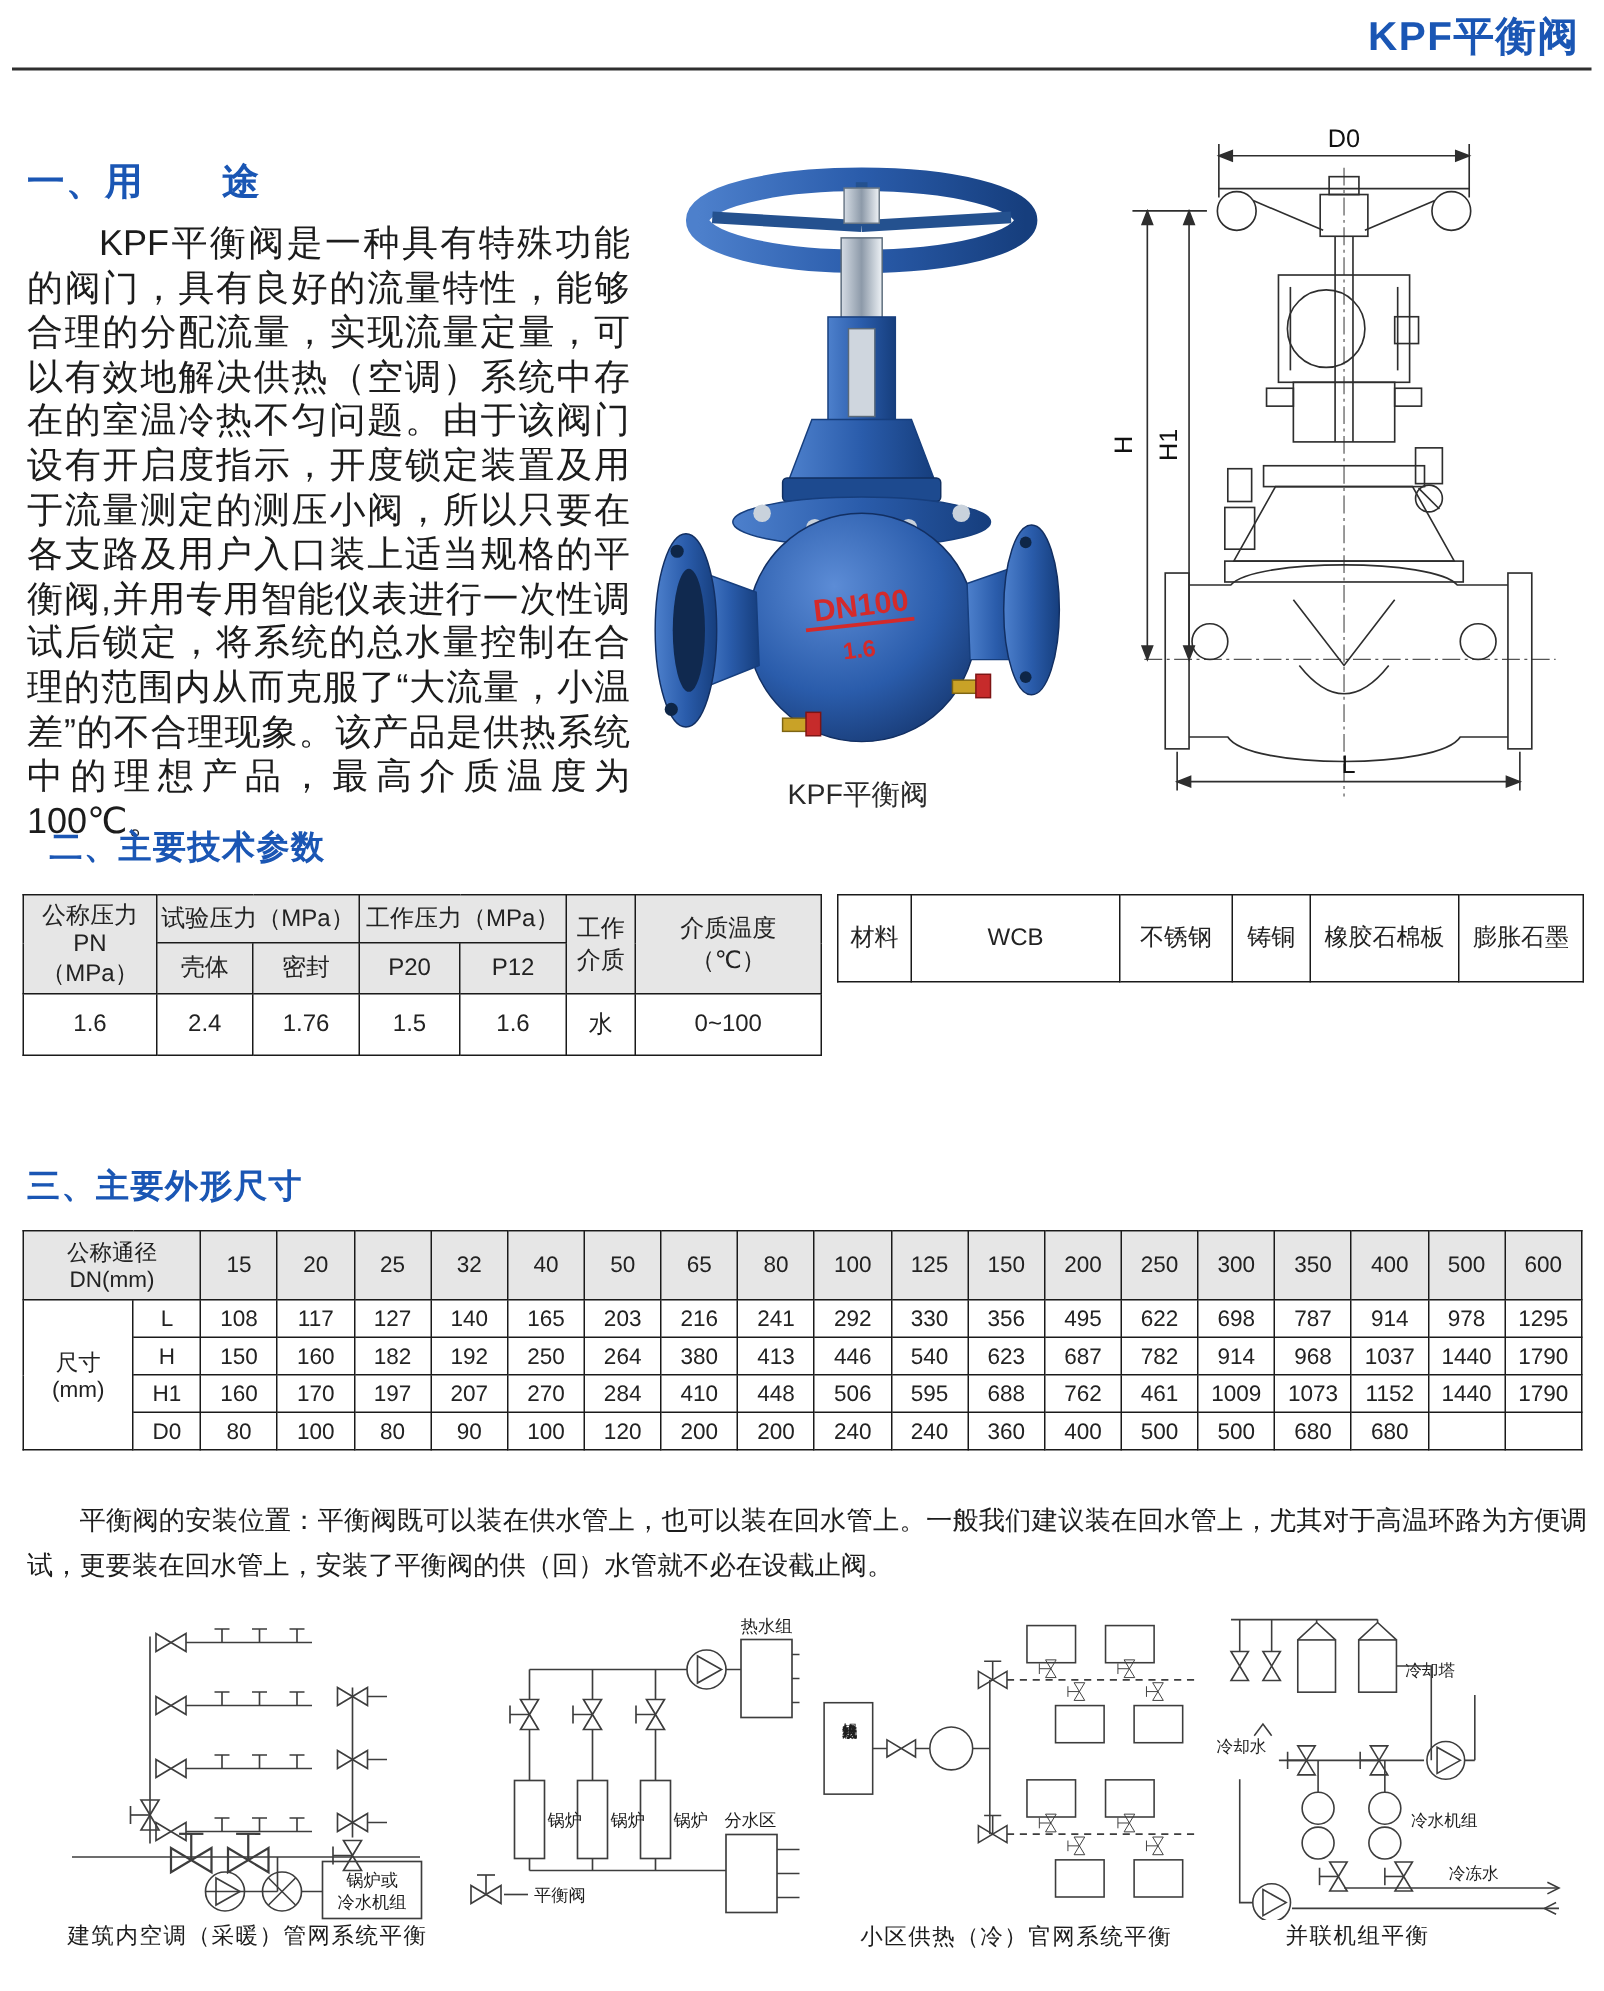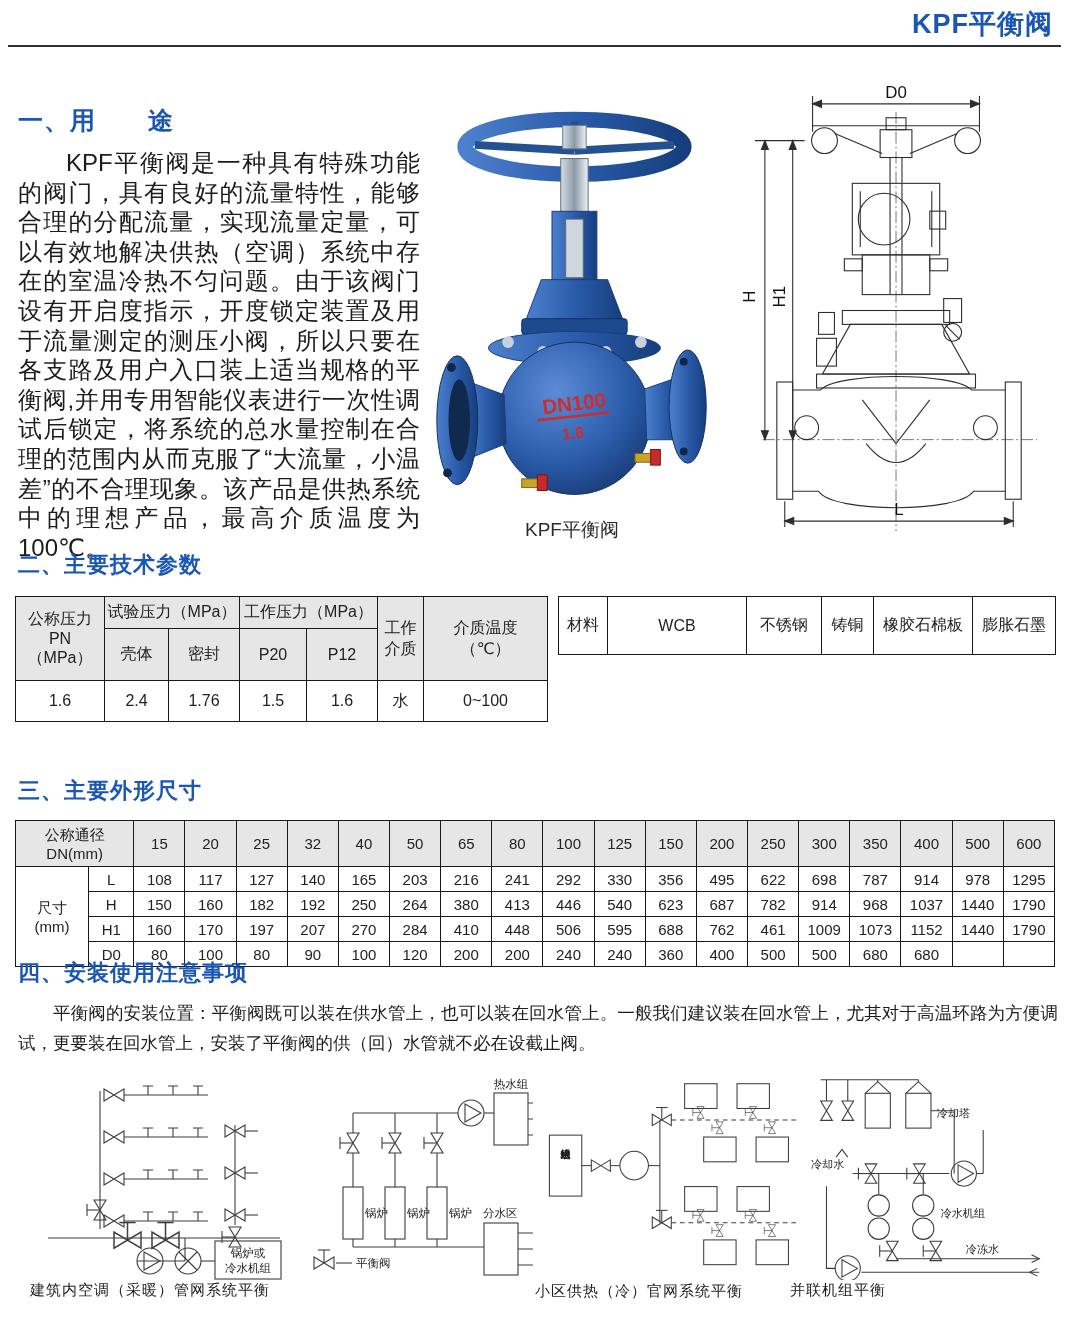--- a/index.html
+++ b/index.html
@@ -9,43 +9,43 @@
   .abs{position:absolute}
   #main-title{top:6px;right:16px;font-size:27px;font-weight:bold;color:#1a56b4;letter-spacing:1px}
   #header-rule{top:45px;left:8px;right:8px;border-top:2px solid #2f2f2f}
   .sec-heading{color:#1a56b4;font-weight:bold;font-size:22px;letter-spacing:1px}
   #s1-heading{top:104px;left:18px;font-size:25px}
   #s1-body{top:148px;left:18px;width:402px;font-size:24px;line-height:29.6px;
            text-align:justify;text-indent:2em;color:#1c1c1c}
   #photo-wrap{top:96px;left:428px;width:288px;height:420px}
   #photo-caption{top:517px;left:428px;width:288px;text-align:center;font-size:19px;color:#2a2a2a}
   #drawing-wrap{top:84px;left:733px;width:332px;height:452px}
-  #s2-heading{top:550px;left:18px}
+  #s2-heading{top:550px;left:33px}
   #pressure-table{top:596px;left:15px;width:532px}
   #materials-table{top:596px;left:558px;width:497px}
   #s3-heading{top:776px;left:18px}
   #dim-table{top:820px;left:15px;width:1040px}
   #s4-heading{top:958px;left:18px}
   #s4-body{top:998px;left:18px;width:1040px;font-size:17.5px;line-height:30px;
            text-align:justify;text-indent:2em;color:#1c1c1c}
   table{border-collapse:collapse;table-layout:fixed}
   th,td{border:1.6px solid #1a1a1a;text-align:center;vertical-align:middle;
         font-weight:normal;white-space:pre-line;padding:2px;font-size:16px;color:#222}
   .hd{background:#e6e6e6}
   #pressure-table tr.r1 th{height:32px}
-  #pressure-table tr.r2 th{height:52px}
+  #pressure-table tr.r2 th{height:34px}
   #pressure-table tr.r3 td{height:41px}
   #materials-table tr.r1 th{height:64px}
   #materials-table tr.r2 td{height:58px}
   #dim-table th,#dim-table td{font-size:15px;padding:1px}
   #dim-table tr.hrow th{height:46px}
   #dim-table tr.drow td,#dim-table tr.drow th{height:25px}
   .diag{stroke:#3d3d3d;stroke-width:1.1;fill:none;position:absolute}
   .diag text{fill:#1d1d1d;stroke:none;font-size:11.5px;font-family:"Liberation Sans","DejaVu Sans",sans-serif}
-  .cap{position:absolute;font-size:15px;color:#1d1d1d;text-align:left;letter-spacing:1px}
+  .cap{position:absolute;font-size:15px;color:#1d1d1d;text-align:center;letter-spacing:1px}
   #cap1{top:1281px;left:30px;width:270px}
   #cap3{top:1282px;left:535px;width:285px}
   #cap4{top:1281px;left:790px;width:230px}
   #d1{top:1075px;left:30px}
   #d2{top:1075px;left:298px}
   #d3{top:1078px;left:535px}
   #d4{top:1072px;left:805px}
   #drawing-wrap svg{stroke:#2e2e2e;stroke-width:1.1;fill:none}
   #drawing-wrap text{fill:#111;stroke:none;font-size:17px;font-family:"Liberation Sans","DejaVu Sans",sans-serif}
   .dash{stroke-dasharray:5 4}
@@ -402,21 +402,20 @@
           <td>500</td>
           <td>500</td>
           <td>680</td>
           <td>680</td>
           <td></td>
           <td></td>
         </tr>
   </tbody>
     </table>
 
-  <div id="s4-heading" class="abs sec-heading">四、安装使用注意事项</div>
   <div id="s4-body" class="abs">平衡阀的安装位置：平衡阀既可以装在供水管上，也可以装在回水管上。一般我们建议装在回水管上，尤其对于高温环路为方便调试，更要装在回水管上，安装了平衡阀的供（回）水管就不必在设截止阀。</div>
 
   <svg id="d1" class="diag" viewBox="0 0 265 205" width="265" height="205">
     <line x1="70" y1="16" x2="70" y2="154"></line>
     <g>
       <use href="#vh" x="74" y="14"></use>
         <line x1="94" y1="20" x2="178" y2="20"></line>
       <use href="#vh" x="74" y="56"></use>
         <line x1="94" y1="62" x2="178" y2="62"></line>
       <use href="#vh" x="74" y="98"></use>

